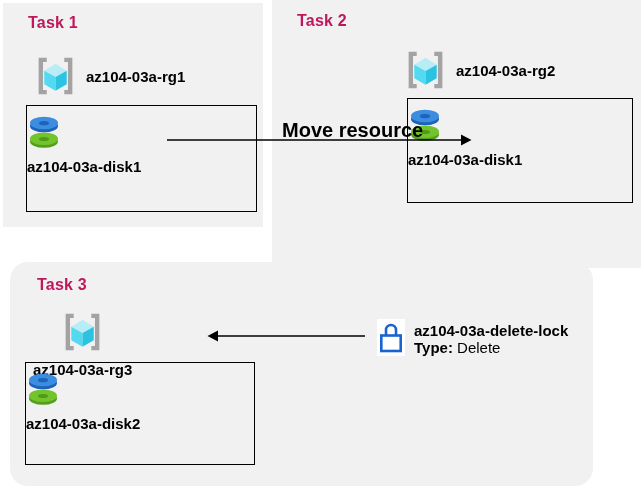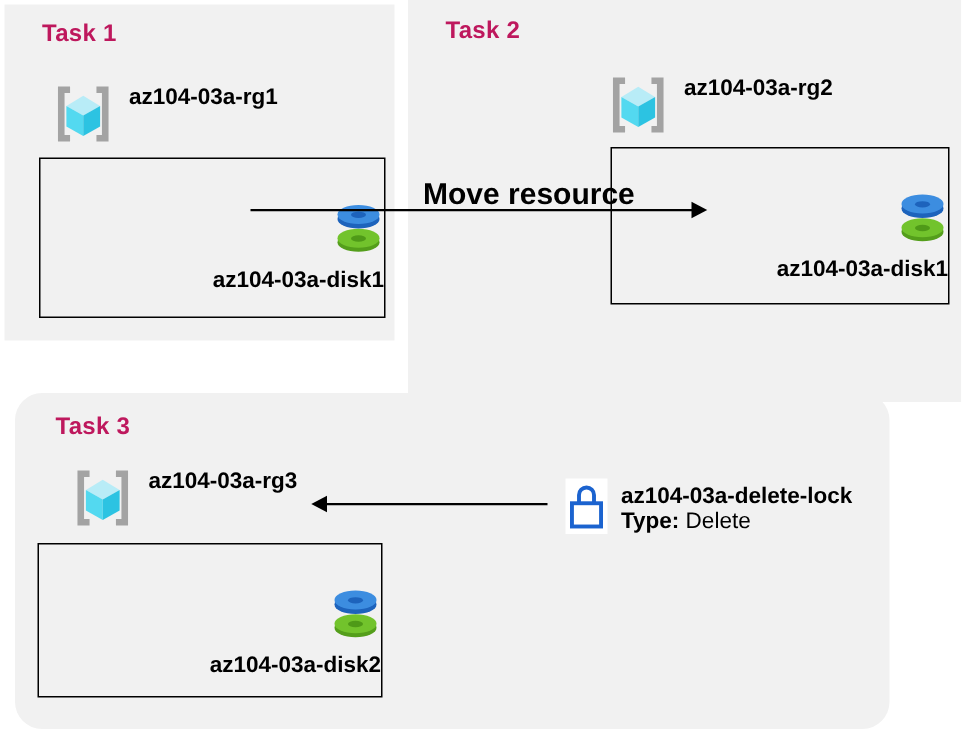--- a/index.html
+++ b/index.html
@@ -10,30 +10,30 @@
   .panel{position:absolute;background:#f1f1f1;}
   .panel-t1{left:3px;top:3px;width:260px;height:224px;}
   .panel-t2{left:272px;top:0;width:369px;height:268px;}
   .panel-t3{left:10px;top:262px;width:583px;height:224px;border-radius:18px;}
 
   .task-title{position:absolute;font-size:16px;font-weight:bold;color:#be185d;letter-spacing:0.2px;}
   .title-t1{left:25px;top:11px;}
   .title-t2{left:25px;top:12px;}
   .title-t3{left:27px;top:14px;}
 
-  .rg-row{position:absolute;display:flex;align-items:flex-start;gap:9px;}
+  .rg-row{position:absolute;display:flex;align-items:center;gap:9px;}
   .rg-t1{left:31px;top:53px;}
   .rg-t2{left:132px;top:50px;}
-  .rg-t3{left:37px;top:50px;}
+  .rg-t3{left:23px;top:50px;flex-direction:column;}
   .rg-icon{width:43px;height:40px;flex:0 0 auto;}
   .rg-label{font-size:15px;font-weight:bold;white-space:nowrap;}
 
   .res-box{
     position:absolute;border:1.5px solid #000;box-sizing:border-box;
-    display:flex;flex-direction:column;align-items:flex-end;padding-top:28px;gap:8px;
+    display:flex;flex-direction:column;align-items:flex-start;padding-top:8px;gap:8px;
   }
   .box-t1{left:23px;top:102px;width:231px;height:107px;}
   .box-t2{left:135px;top:98px;width:226px;height:105px;}
   .box-t3{left:15px;top:100px;width:230px;height:103px;}
   .disk-icon{width:34px;height:36px;}
   .disk-label{font-size:15px;font-weight:bold;white-space:nowrap;}
 
   .arrow-label{position:absolute;left:282px;top:119px;font-size:20px;font-weight:bold;white-space:nowrap;}
 
   .arrows{position:absolute;left:0;top:0;width:641px;height:487px;pointer-events:none;}

